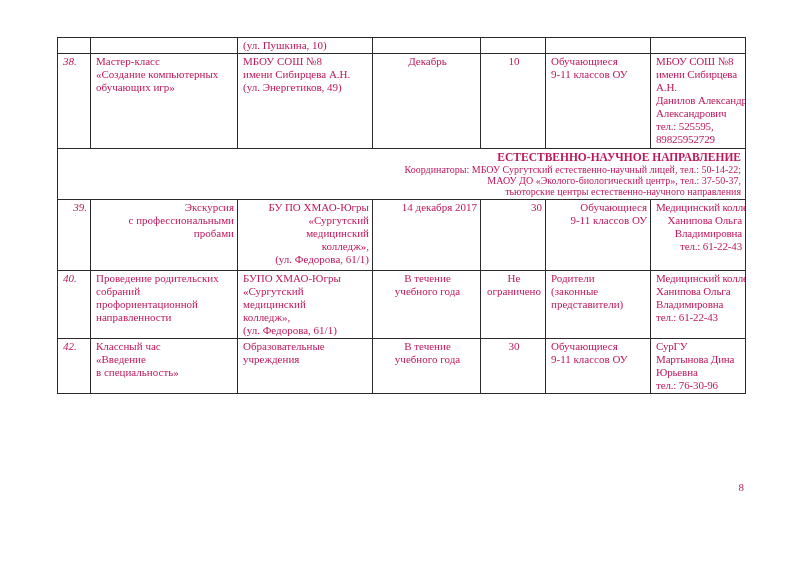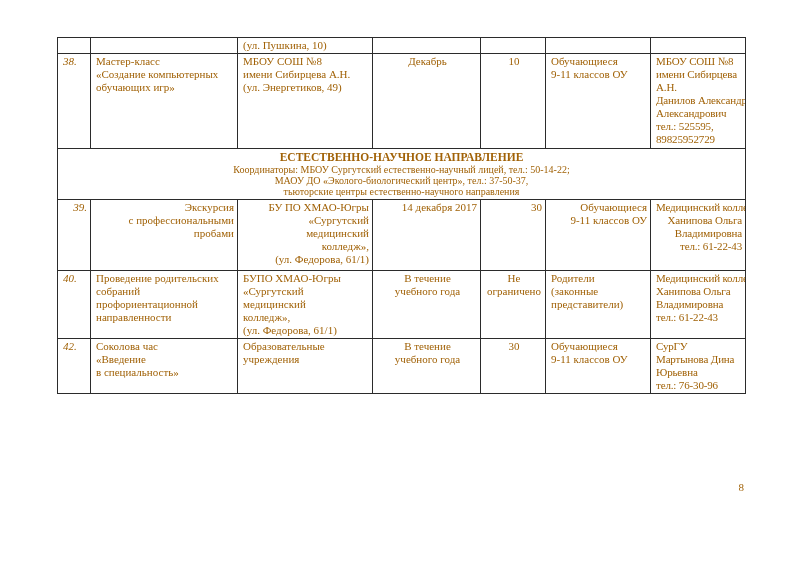--- a/index.html
+++ b/index.html
@@ -1,21 +1,21 @@
 <!DOCTYPE html>
 <html><head>
 <meta charset="utf-8">
 <style>
   html,body { margin:0; padding:0; background:#fff; }
   .page {
     position:relative;
     width:800px; height:566px;
     background:#ffffff;
     font-family:"Liberation Serif", serif;
-    color:#a16207;
+    color:#be185d;
     overflow:hidden;
   }
   table.doc-table {
     position:absolute; left:57px; top:37px;
     width:688px;
     border-collapse:collapse;
     table-layout:fixed;
   }
   .doc-table td {
     border:1px solid #2b2b2b;
@@ -30,21 +30,21 @@
   .c-date, .c-count { text-align:center; padding-left:2px; padding-right:2px; }
   .c-resp { font-size:10.5px; letter-spacing:-0.15px; }
   tr.r-cont td { height:13px; }
   tr.r-38 td  { height:92px; }
   tr.r-39 td  { height:68px;text-align:right; }
   tr.r-40 td  { height:61px; }
   tr.r-41 td  { height:77px; }
   tr.r-42 td  { height:52px; }
   tr.r-43 td  { height:15px; }
   td.section-cell {
-    text-align:center;
+    text-align:right;
     white-space:normal;
     padding:1px 4px 2px 4px;
   }
   .section-title {
     display:block;
     font-weight:bold;
     font-size:11.5px;
     line-height:14px;
   }
   .section-line {
@@ -155,21 +155,21 @@
 представители)</td>
       <td class="c-resp">Медицинский колледж
 Ханипова Ольга
 Владимировна
 тел.: 61-22-43</td>
     </tr>
 
 
     <tr class="r-42">
       <td class="c-num">42.</td>
-      <td class="c-name">Соколова час
+      <td class="c-name">Классный час
 «Введение
 в специальность»</td>
       <td class="c-place">Образовательные
 учреждения</td>
       <td class="c-date">В течение
 учебного года</td>
       <td class="c-count">30</td>
       <td class="c-aud">Обучающиеся
 9-11 классов ОУ</td>
       <td class="c-resp">СурГУ

